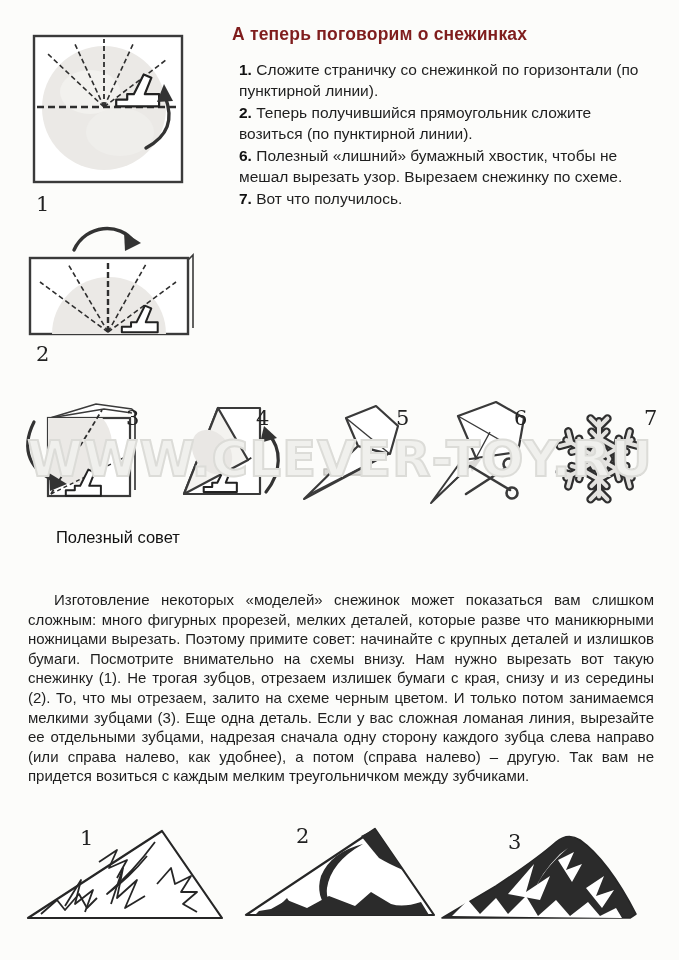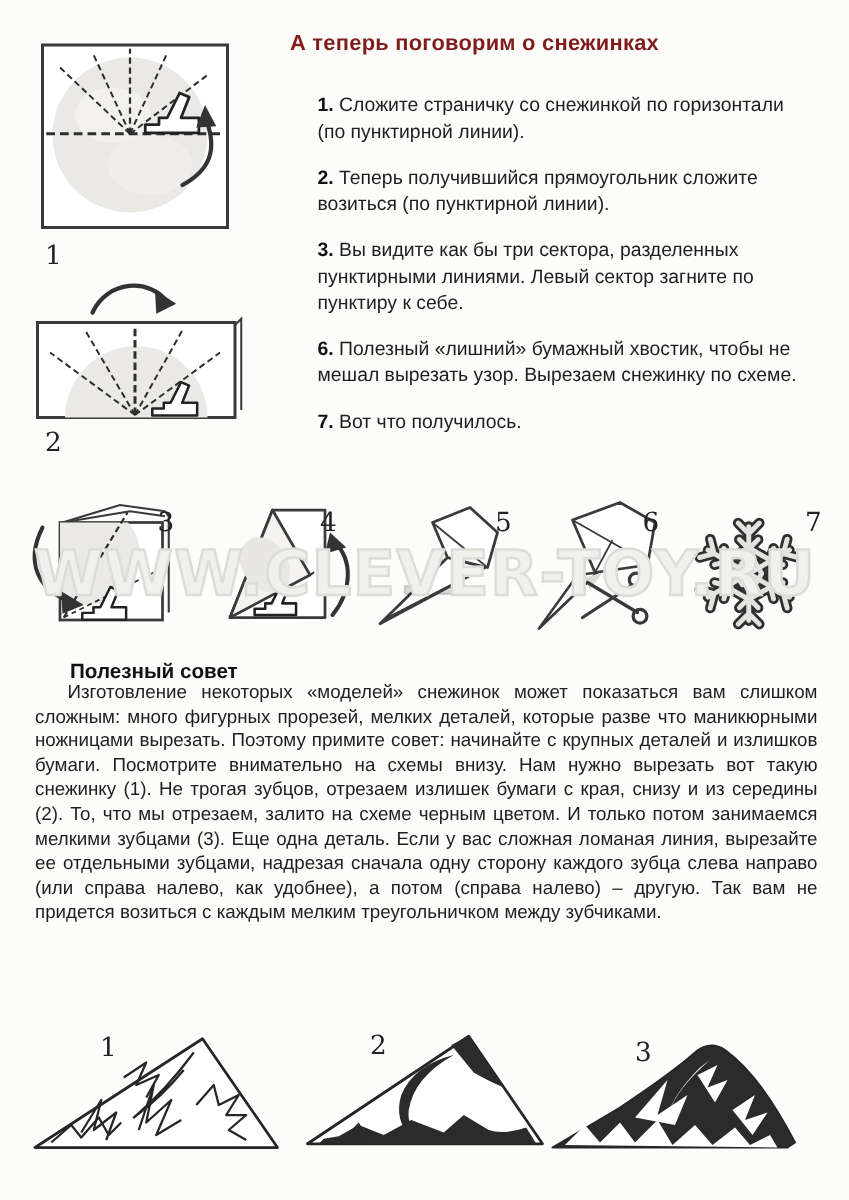--- a/index.html
+++ b/index.html
@@ -13,28 +13,28 @@
   
   .title{
     left:232px;top:24px;width:440px;
     font-size:17.5px;font-weight:bold;color:#7f1d1d;
     letter-spacing:.2px;
   }
   .instructions{
     left:238px;top:58px;width:418px;
     font-size:15.5px;line-height:21px;
   }
-  .instructions p{margin:16px;}
+  .instructions p{margin:1px;}
   .instructions b{font-weight:bold;color:#111;}
   .tip-heading{
     left:56px;top:528px;
-    font-size:16.5px;font-weight:bold;color:#111;
+    font-size:16.5px;font-weight:normal;color:#111;
   }
   .tip-body{
-    left:28px;top:544px;width:626px;
+    left:28px;top:590px;width:626px;
     font-size:15px;line-height:19.6px;
     text-align:justify;
   }
   .tip-body p{margin:0;text-indent:26px;}
   
   .num-label{
     font-family:"DejaVu Serif",serif;
     font-size:21px;color:#222;z-index:3;
   }
   
@@ -52,21 +52,20 @@
   .fig{z-index:1;}
 </style>
 </head>
 <body>
 
 <div class="abs title">А теперь поговорим о снежинках</div>
 
 <div class="abs instructions">
   <p><b>1.</b> <span>Сложите страничку со снежинкой по горизонтали (по пунктирной линии).</span></p>
   <p><b>2.</b> <span>Теперь получившийся прямоугольник сложите возиться (по пунктирной линии).</span></p>
-  <p><b>3.</b> <span>Вы видите как бы три сектора, разделенных пунктирными линиями. Левый сектор загните по пунктиру к себе.</span></p>
   <p><b>6.</b> <span>Полезный «лишний» бумажный хвостик, чтобы не мешал вырезать узор. Вырезаем снежинку по схеме.</span></p>
   <p><b>7.</b> <span>Вот что получилось.</span></p>
 </div>
 
 <svg class="abs fig" style="left:32px;top:34px;" width="152" height="152" viewBox="0 0 152 152">
   <rect x="2" y="2" width="148" height="146" fill="#ffffff" stroke="#3a3a3a" stroke-width="2.4"></rect>
   <circle cx="72" cy="74" r="62" fill="#ebe9e6"></circle>
   <ellipse cx="58" cy="58" rx="30" ry="22" fill="#f2f1ee"></ellipse>
   <ellipse cx="88" cy="98" rx="34" ry="24" fill="#efeeeb"></ellipse>
   <g stroke="#2e2e2e" fill="none">

